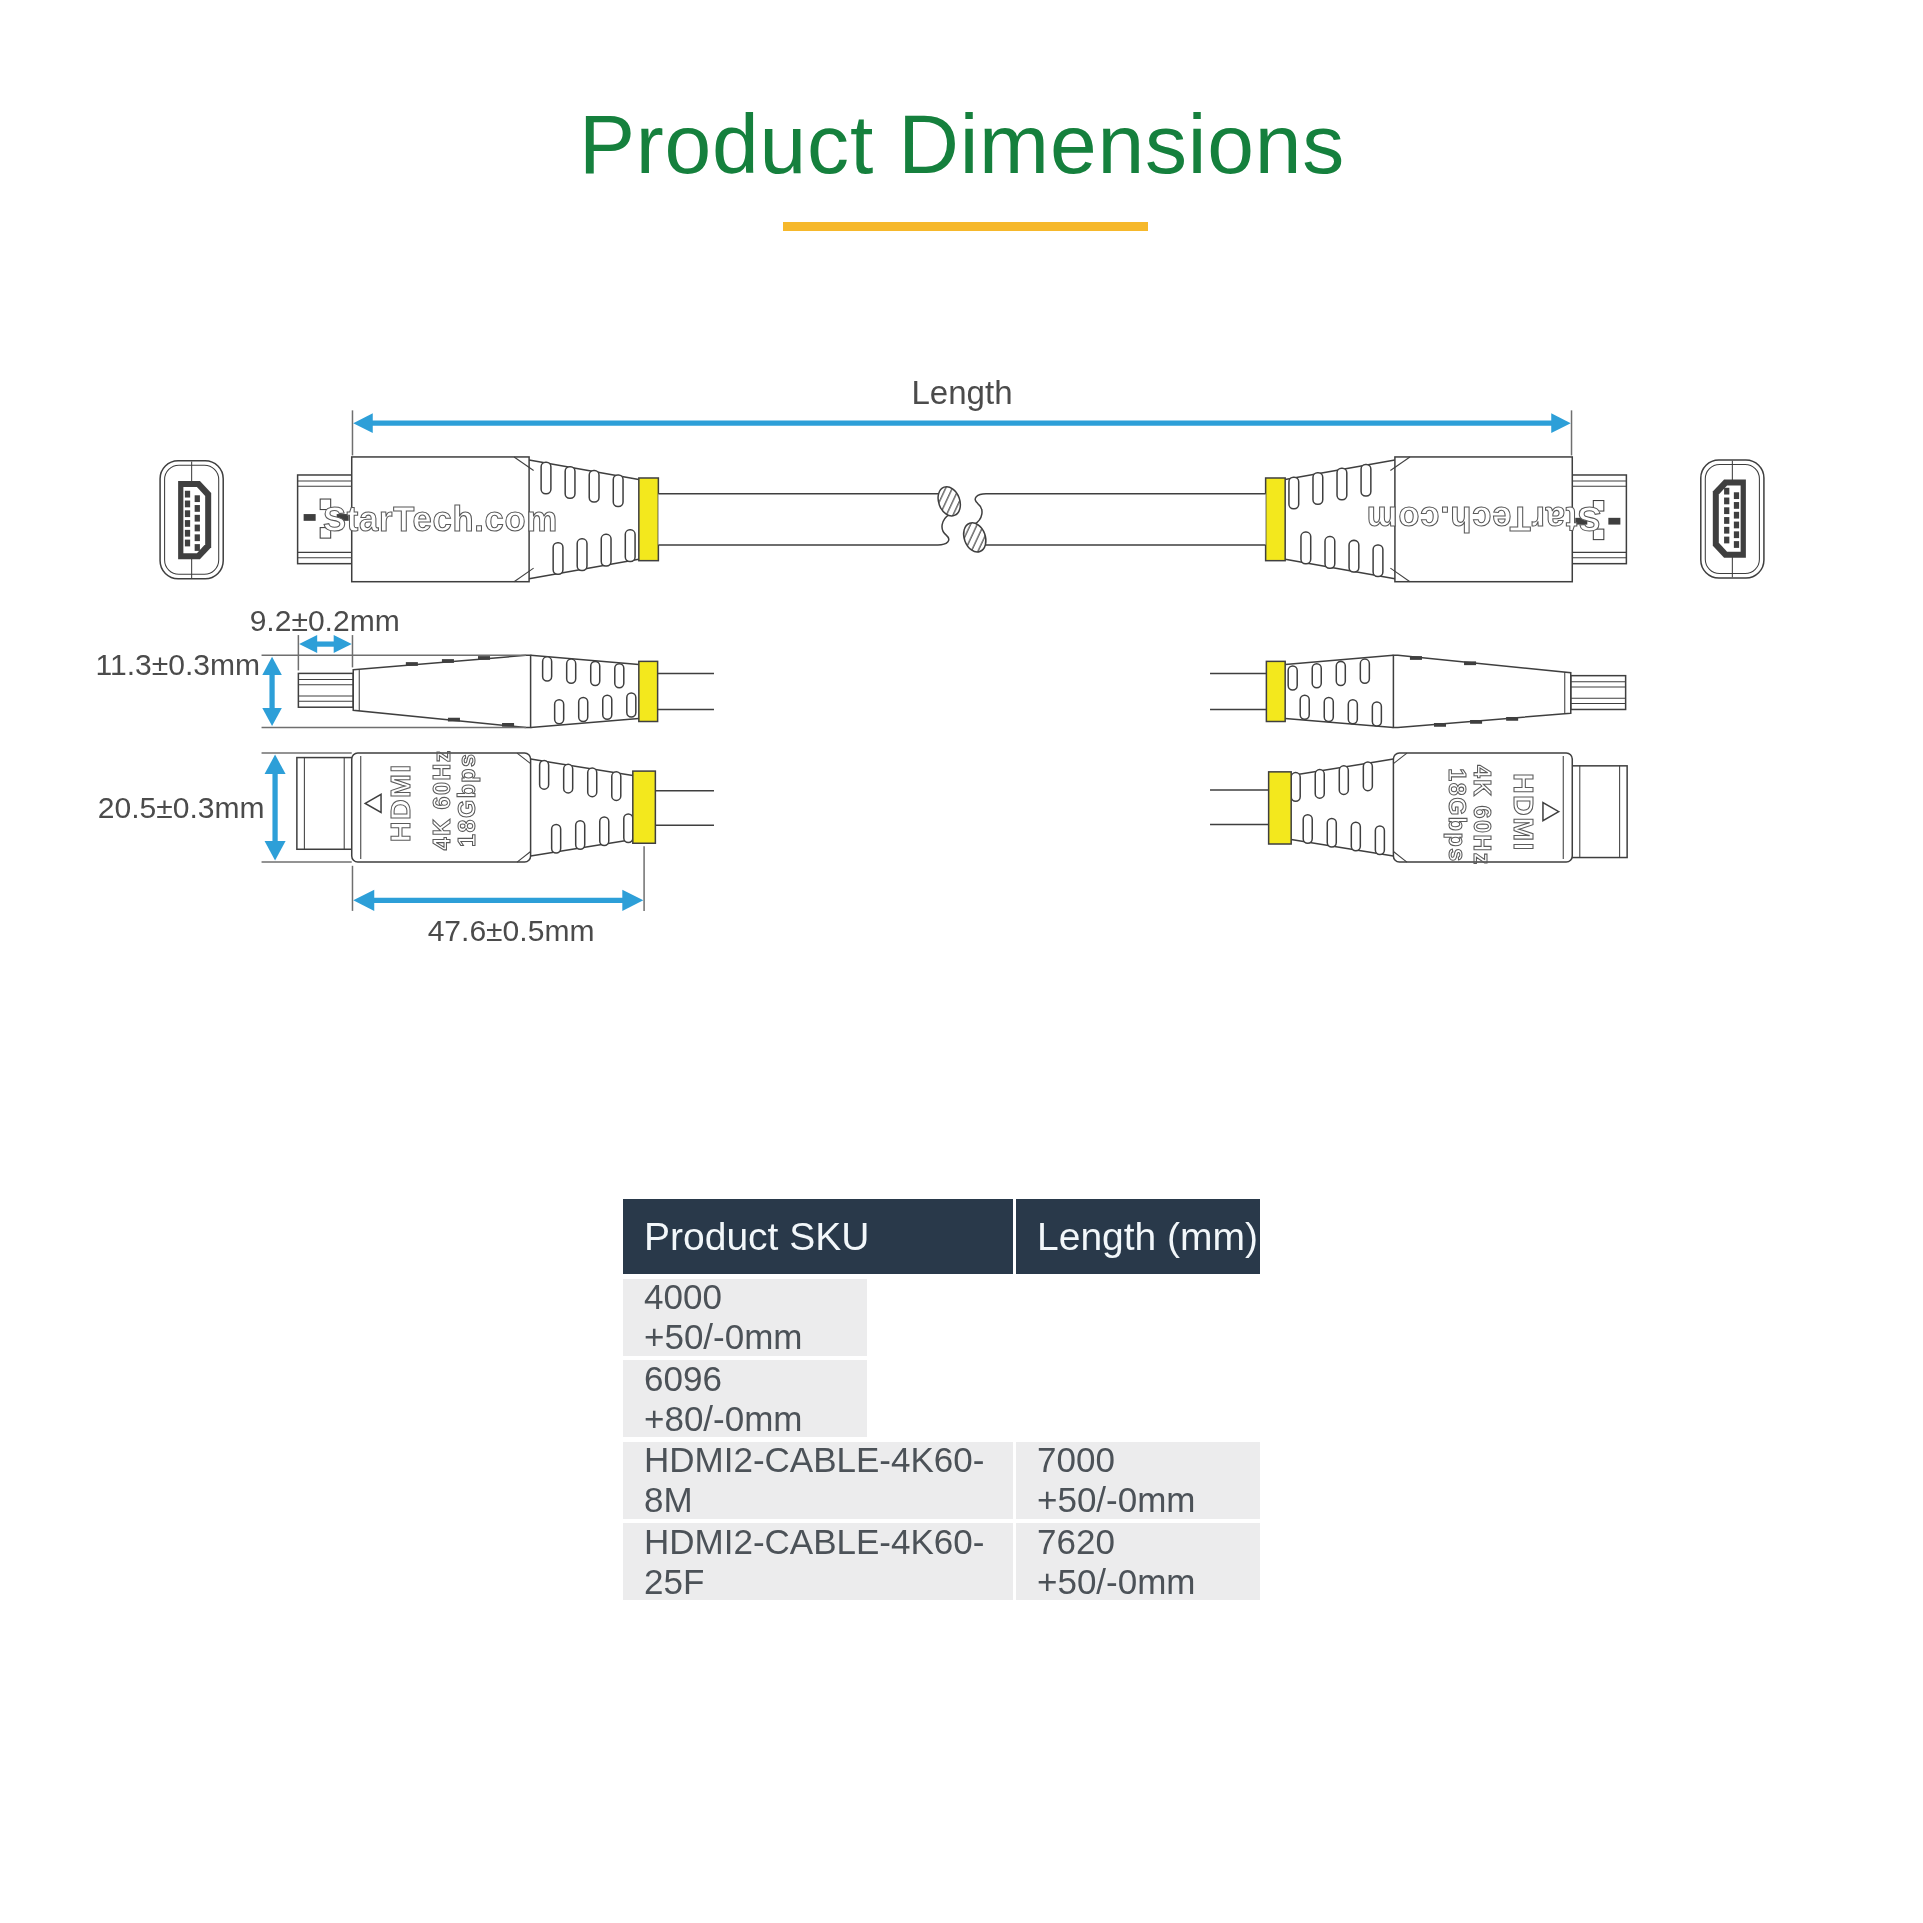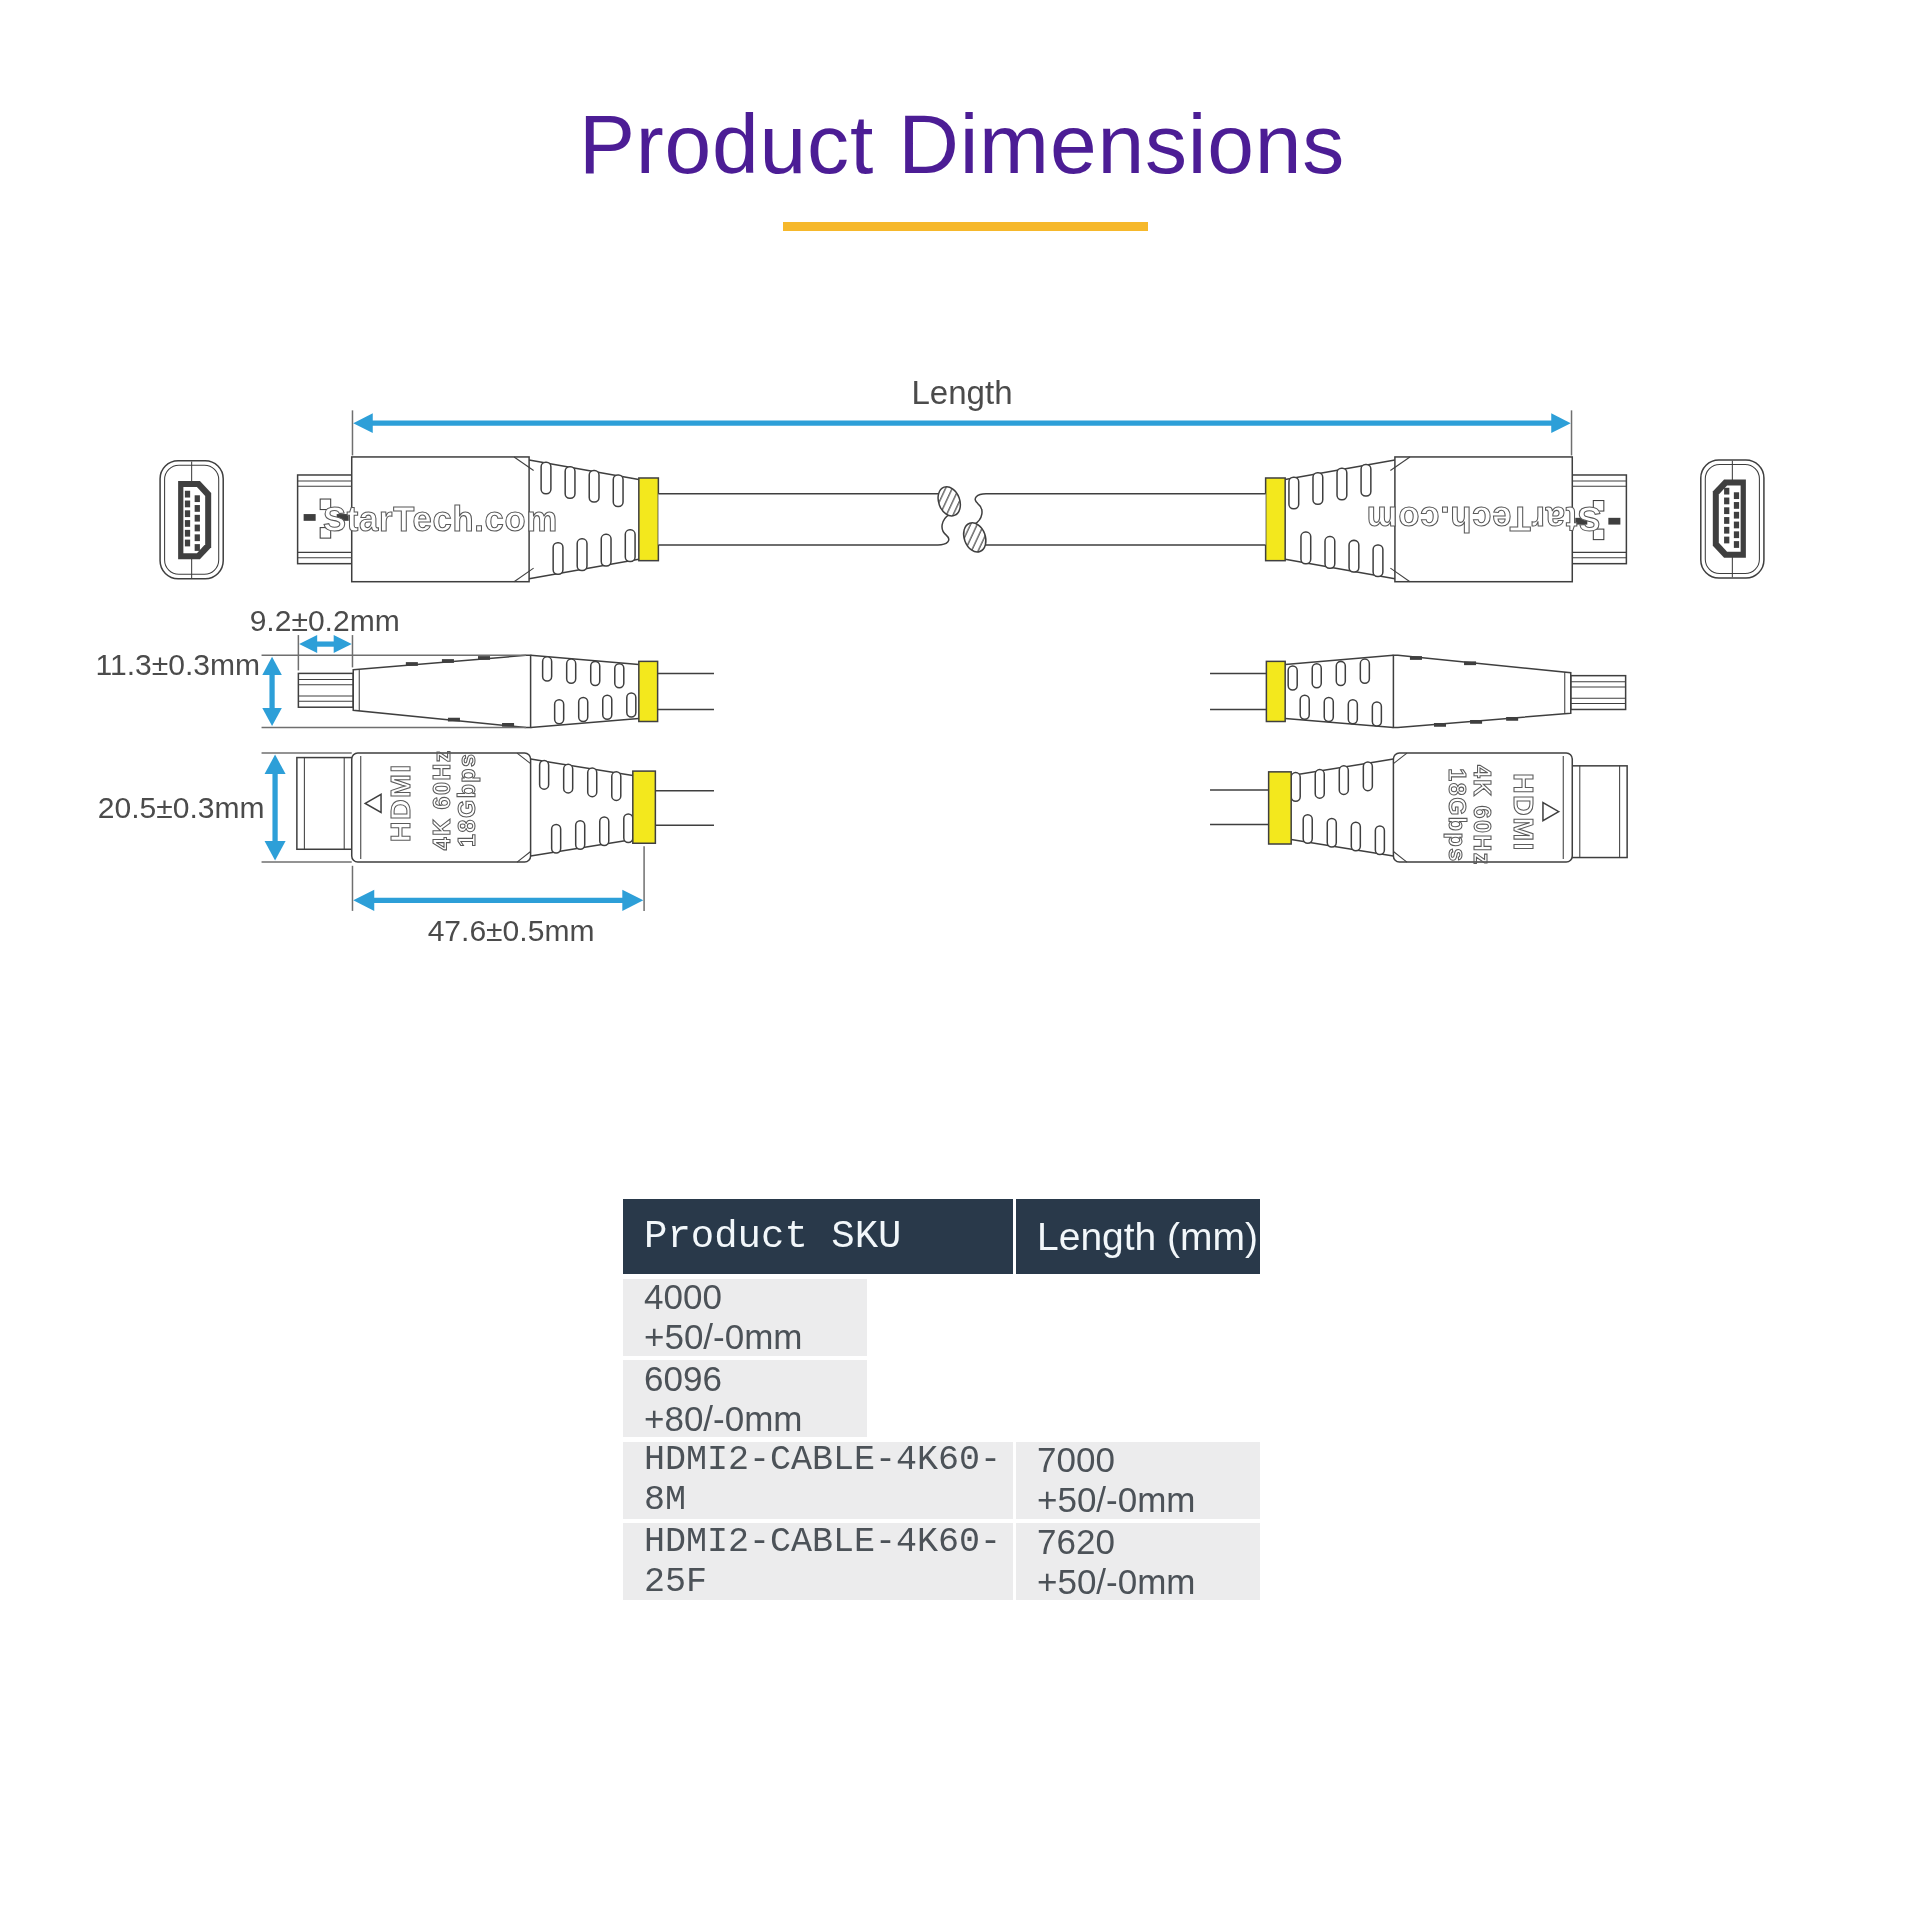--- a/index.html
+++ b/index.html
@@ -2,21 +2,21 @@
 <html style="font-size:12px"><head>
 <meta charset="utf-8">
 <style>
   html,body{margin:0;padding:0;background:#ffffff;}
   .page{
     position:relative;width:1924px;height:1924px;background:#ffffff;overflow:hidden;
     font-family:"Liberation Sans",sans-serif;
   }
   .page-title{
     position:absolute;top:102px;left:0;width:1924px;text-align:center;
-    font-weight:300;font-size:84px;line-height:1.0;color:#4c1d95;letter-spacing:0.8px;
+    font-weight:300;font-size:84px;line-height:1.0;color:#15803d;letter-spacing:0.8px;
   }
   .title-underline{
     position:absolute;left:783px;top:222px;width:365px;height:9px;background:#f6b82b;
   }
   svg.diagram{position:absolute;left:0;top:0;width:1924px;height:1924px;}
 
   
   .s  {fill:#ffffff;stroke:#3f3f3f;stroke-width:2px;}
   .s2 {fill:none;stroke:#3f3f3f;stroke-width:2px;}
   .thin{fill:none;stroke:#3f3f3f;stroke-width:1.4px;}
@@ -28,21 +28,21 @@
   .dimtxt{font-family:"Liberation Sans",sans-serif;font-weight:300;font-size:40px;fill:#4b4b4b;}
   .logotxt{font-family:"Liberation Sans",sans-serif;font-weight:700;font-size:46px;
     fill:#ffffff;stroke:#595959;stroke-width:1.4px;letter-spacing:1px;}
   .mold{font-family:"Liberation Sans",sans-serif;font-weight:700;fill:none;
     stroke:#5a5a5a;stroke-width:1.4px;letter-spacing:2px;}
 
   
   .sku-table{position:absolute;left:623px;top:1199px;width:684px;}
   .t-row{display:flex;gap:3px;margin-bottom:4.5px;}
   .t-cell{box-sizing:border-box;padding-left:21px;display:flex;align-items:center;}
-  .c1{width:390px;font-family:Liberation Mono, monospace;}
+  .c1{width:390px;}
   .c2{width:244px;}
   .t-head .t-cell{height:75px;background:#29394a;color:#f2f7fa;font-size:39px;font-weight:400;}
   .t-data .t-cell{height:77px;background:#ececed;color:#4c5258;font-size:35px;font-weight:300;}
 </style>
 </head>
 <body>
 
 <div class="page">
 
   <div class="page-title">Product Dimensions</div>

